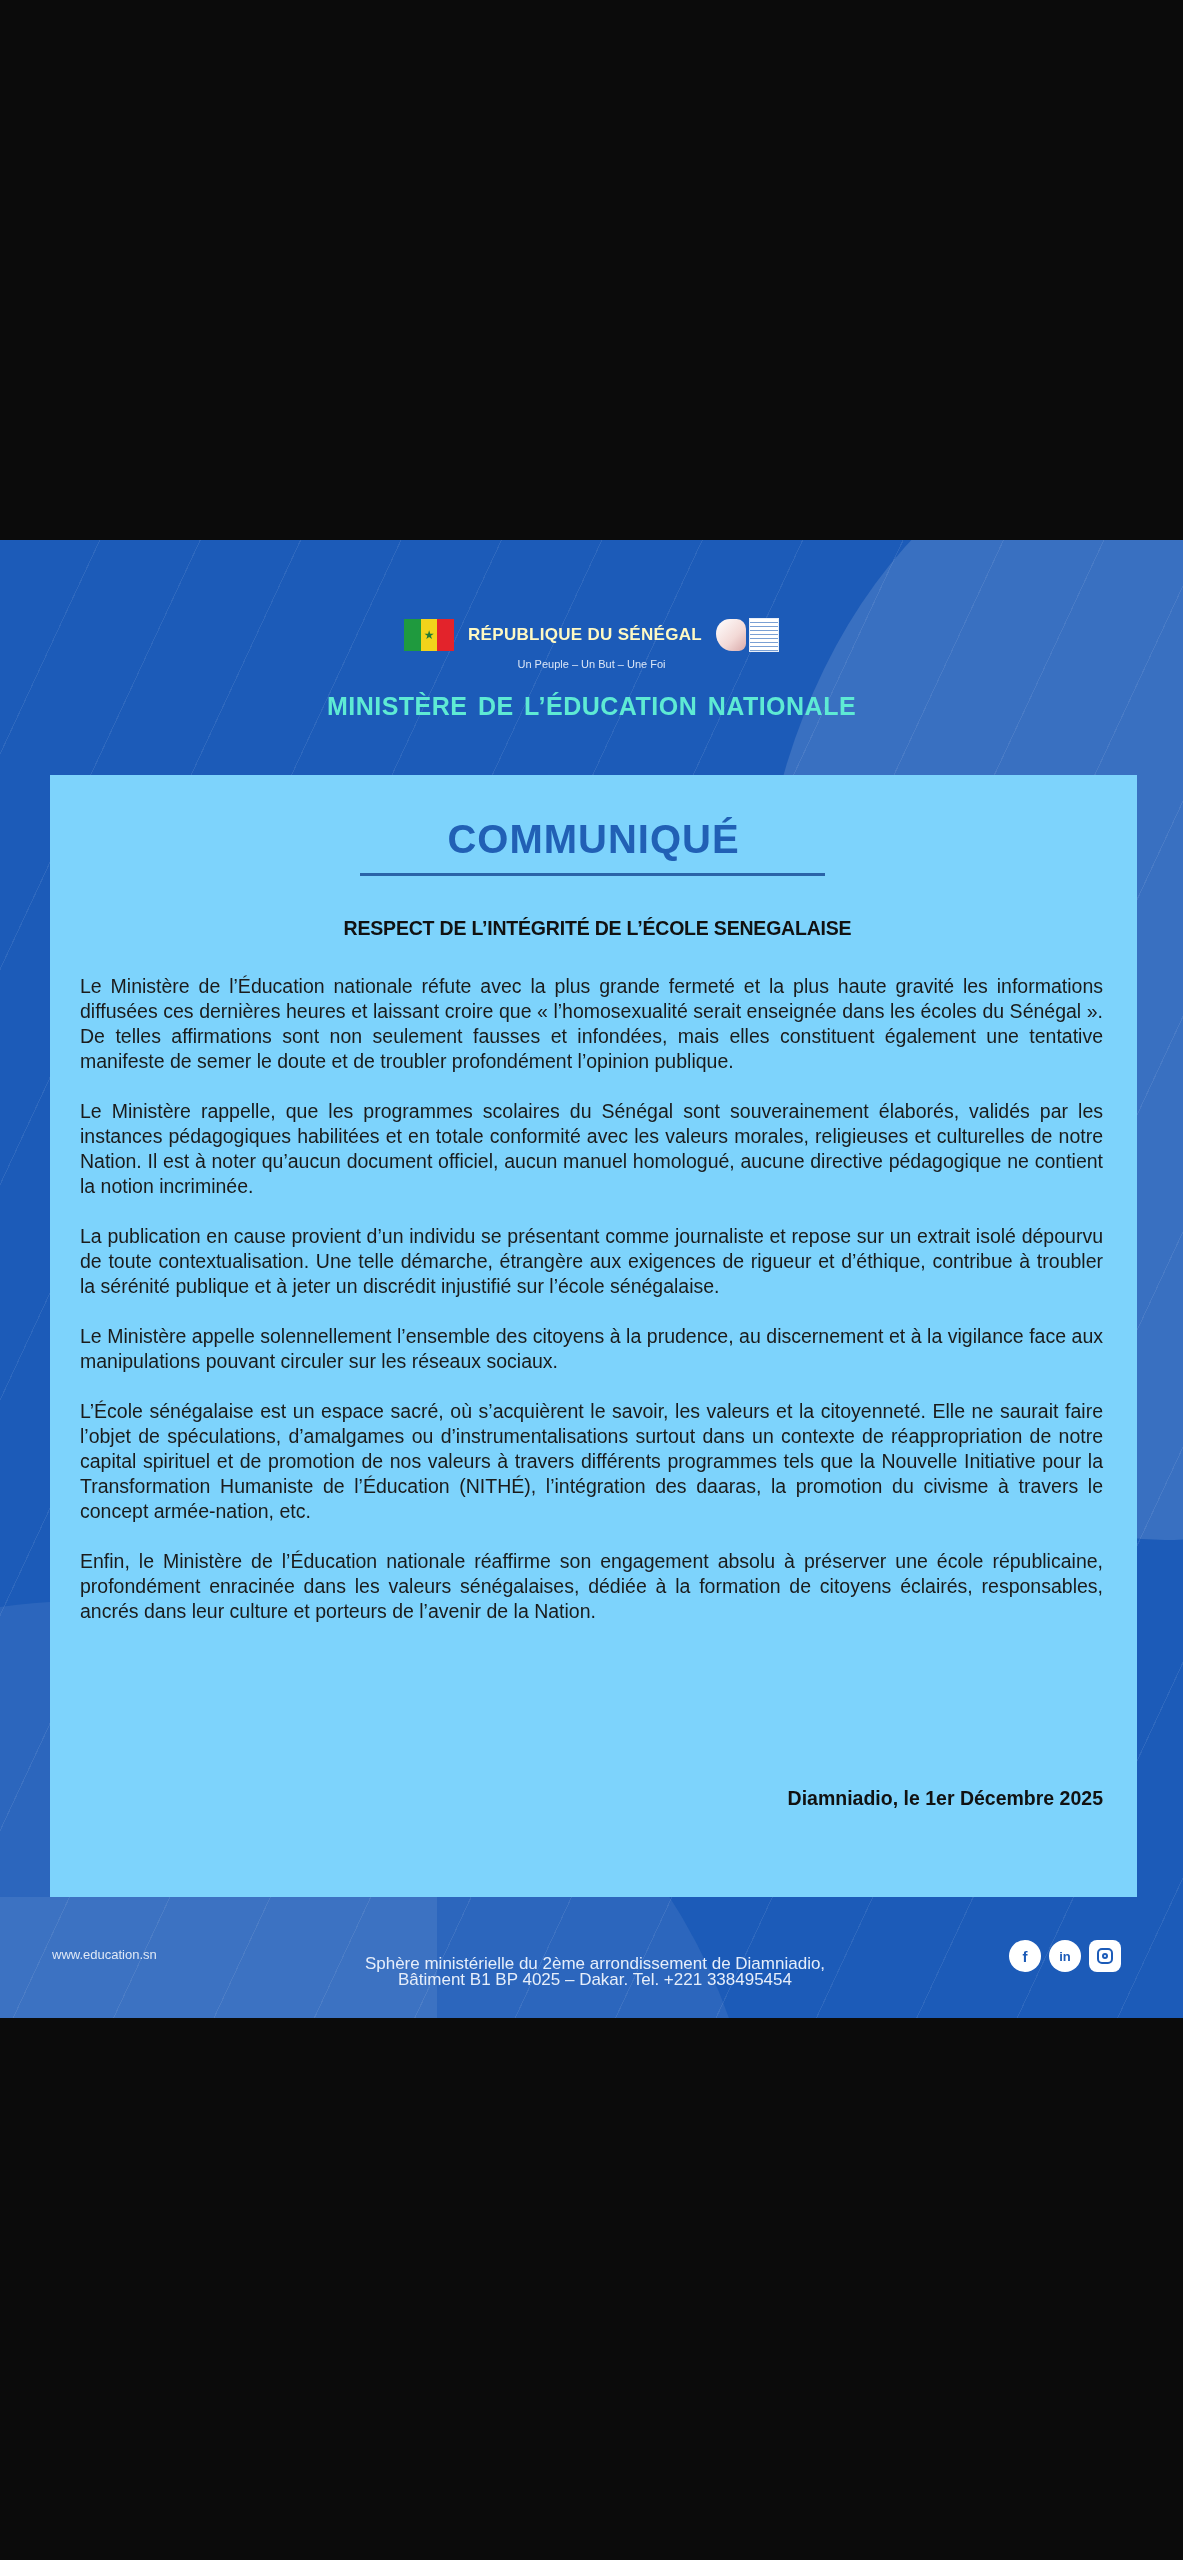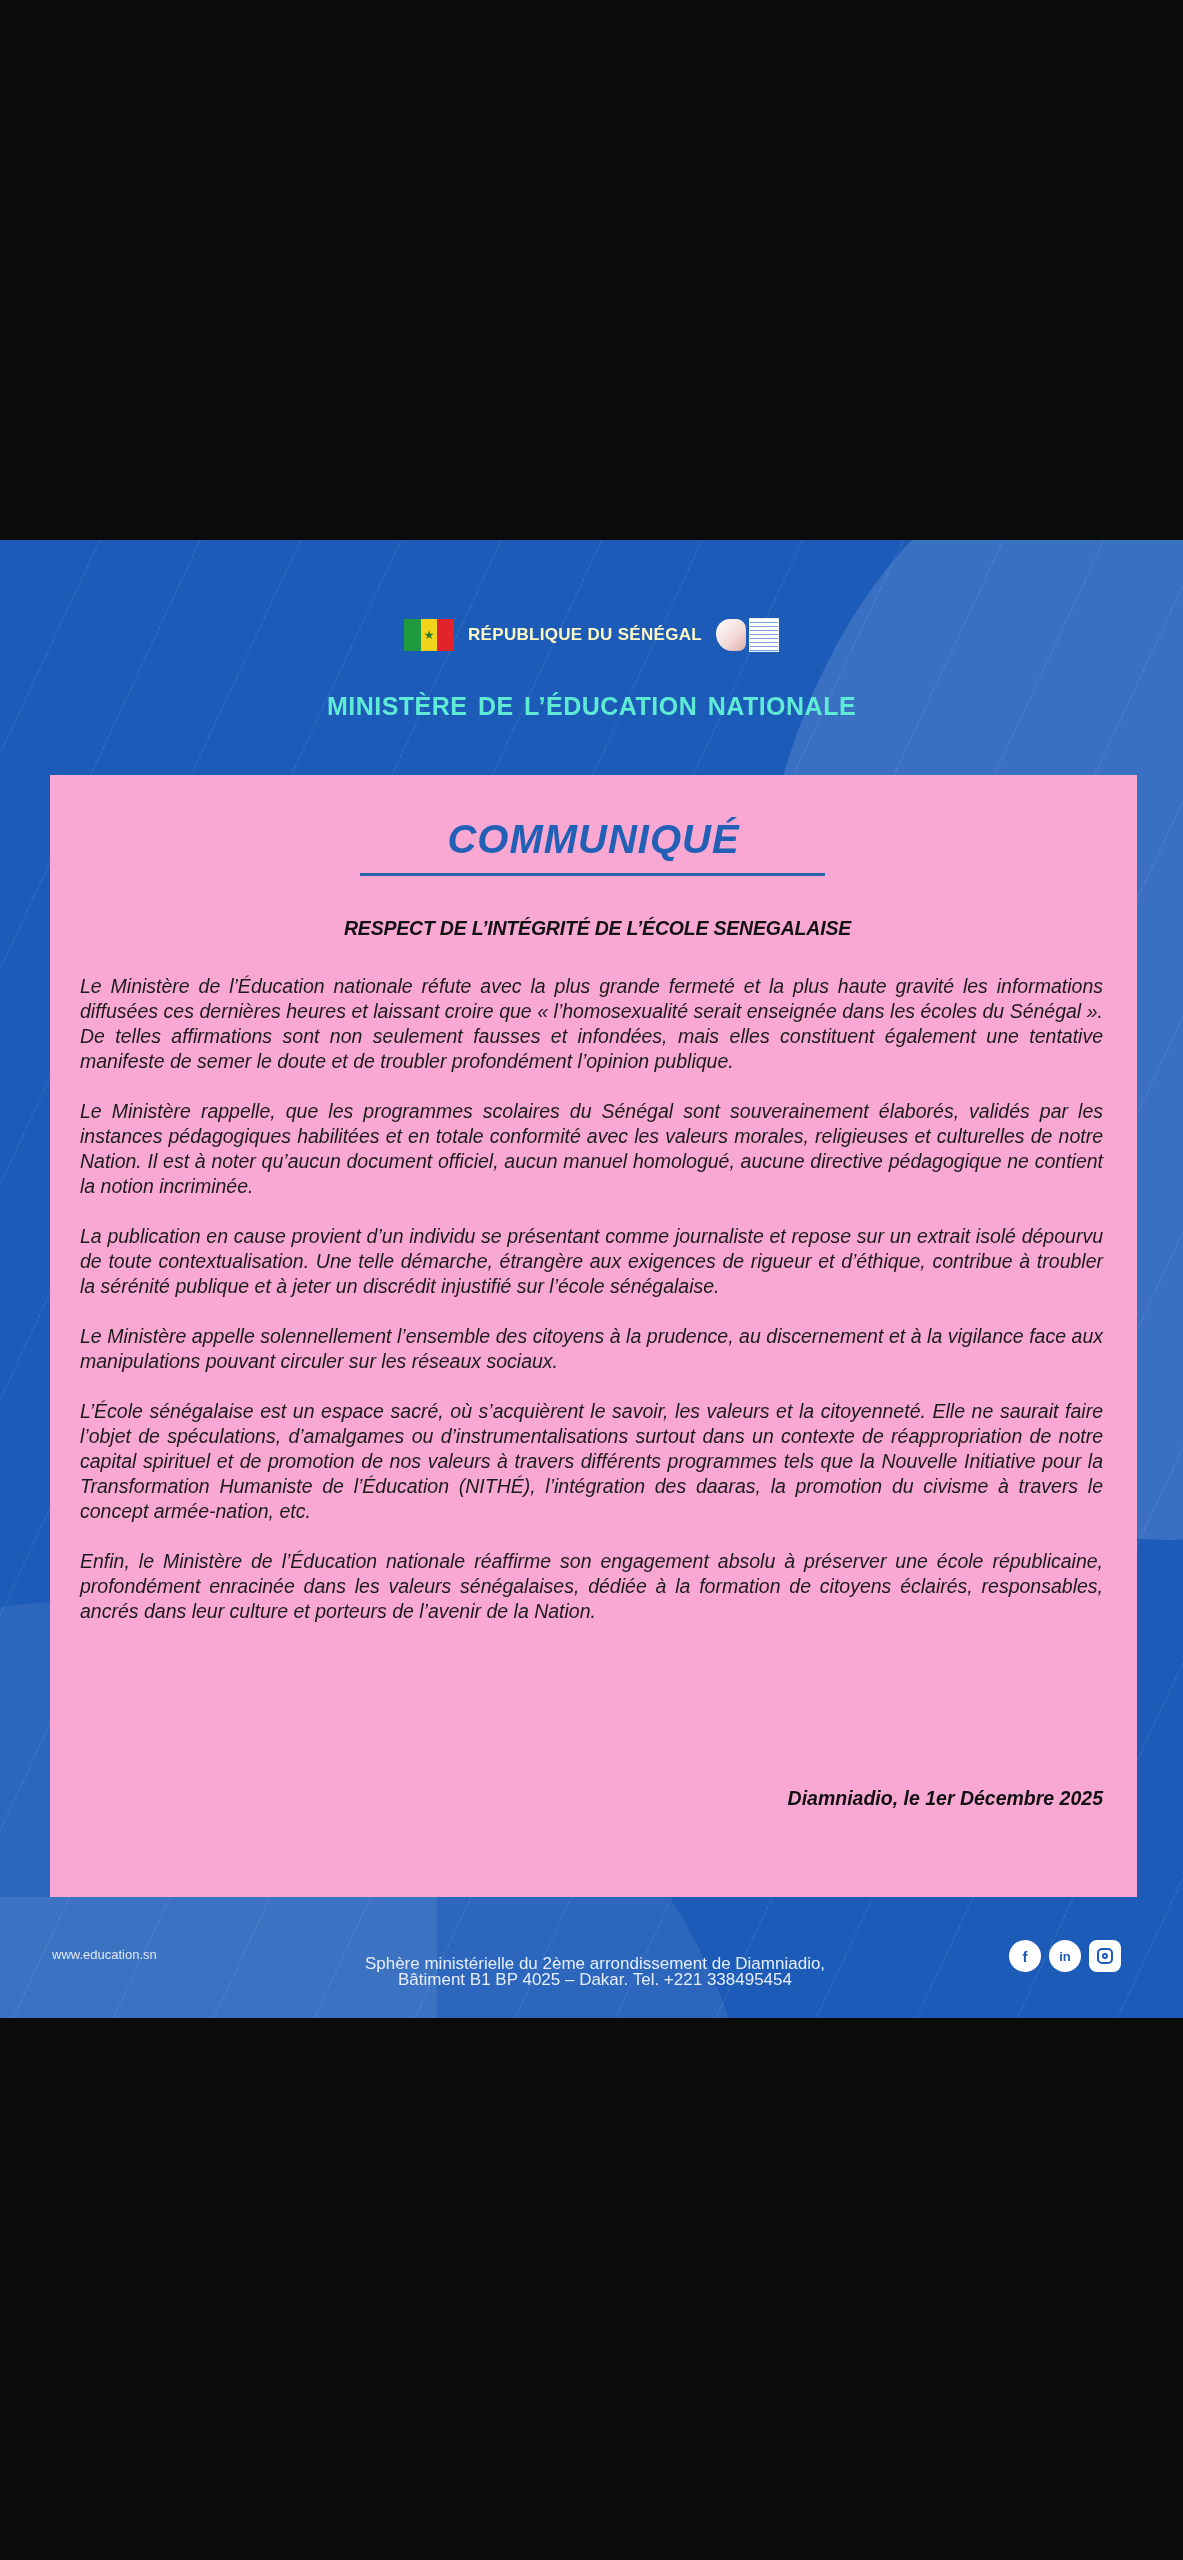--- a/index.html
+++ b/index.html
@@ -53,21 +53,21 @@
     position: absolute; top: 118px; width: 100%; text-align: center;
     color: #dbe6f6; font-size: 11px;
   }
   .ministry-title {
     position: absolute; top: 152px; width: 100%; text-align: center;
     color: #5eead4; font-weight: bold; font-size: 25px; letter-spacing: 0.5px;
     word-spacing: 3px;
   }
   .card {
     position: absolute; left: 50px; top: 235px; width: 1087px; height: 1122px;
-    background: #f9a8d4; box-sizing: border-box; padding: 0 34px; font-style: italic;
+    background: #7dd3fc; box-sizing: border-box; padding: 0 34px;
   }
   .card-title {
     position: absolute; top: 42px; left: 0; width: 100%; text-align: center;
     color: #2160b5; font-weight: bold; font-size: 40px; letter-spacing: 1px;
   }
   .title-rule {
     position: absolute; top: 98px; left: 310px; width: 465px; height: 3px;
     background: #2a63a8;
   }
   .subtitle {
@@ -132,20 +132,21 @@
             <i class="star">★</i>
           </span>
         <span class="r"></span>
       </div>
       <span class="republic-title">RÉPUBLIQUE DU SÉNÉGAL</span>
       <div class="emblem">
         <span class="head"></span>
         <span class="book"></span>
       </div>
     </div>
+    <div class="motto">Un Peuple – Un But – Une Foi</div>
     <div class="ministry-title">MINISTÈRE  DE L’ÉDUCATION NATIONALE</div>
   </div>
 
   <div class="card">
     <div class="card-title">COMMUNIQUÉ</div>
     <div class="title-rule"></div>
     <div class="subtitle">RESPECT DE L’INTÉGRITÉ DE L’ÉCOLE SENEGALAISE</div>
     <div class="body-text">
       <p>Le Ministère de l’Éducation nationale réfute avec la plus grande fermeté et la plus haute gravité les informations diffusées ces dernières heures et laissant croire que « l’homosexualité serait enseignée dans les écoles du Sénégal ». De telles affirmations sont non seulement fausses et infondées, mais elles constituent également une tentative manifeste de semer le doute et de troubler profondément l’opinion publique.</p>
       <p>Le Ministère rappelle, que les programmes scolaires du Sénégal sont souverainement élaborés, validés par les instances pédagogiques habilitées et en totale conformité avec les valeurs morales, religieuses et culturelles de notre Nation. Il est à noter qu’aucun document officiel, aucun manuel homologué, aucune directive pédagogique ne contient la notion incriminée.</p>

